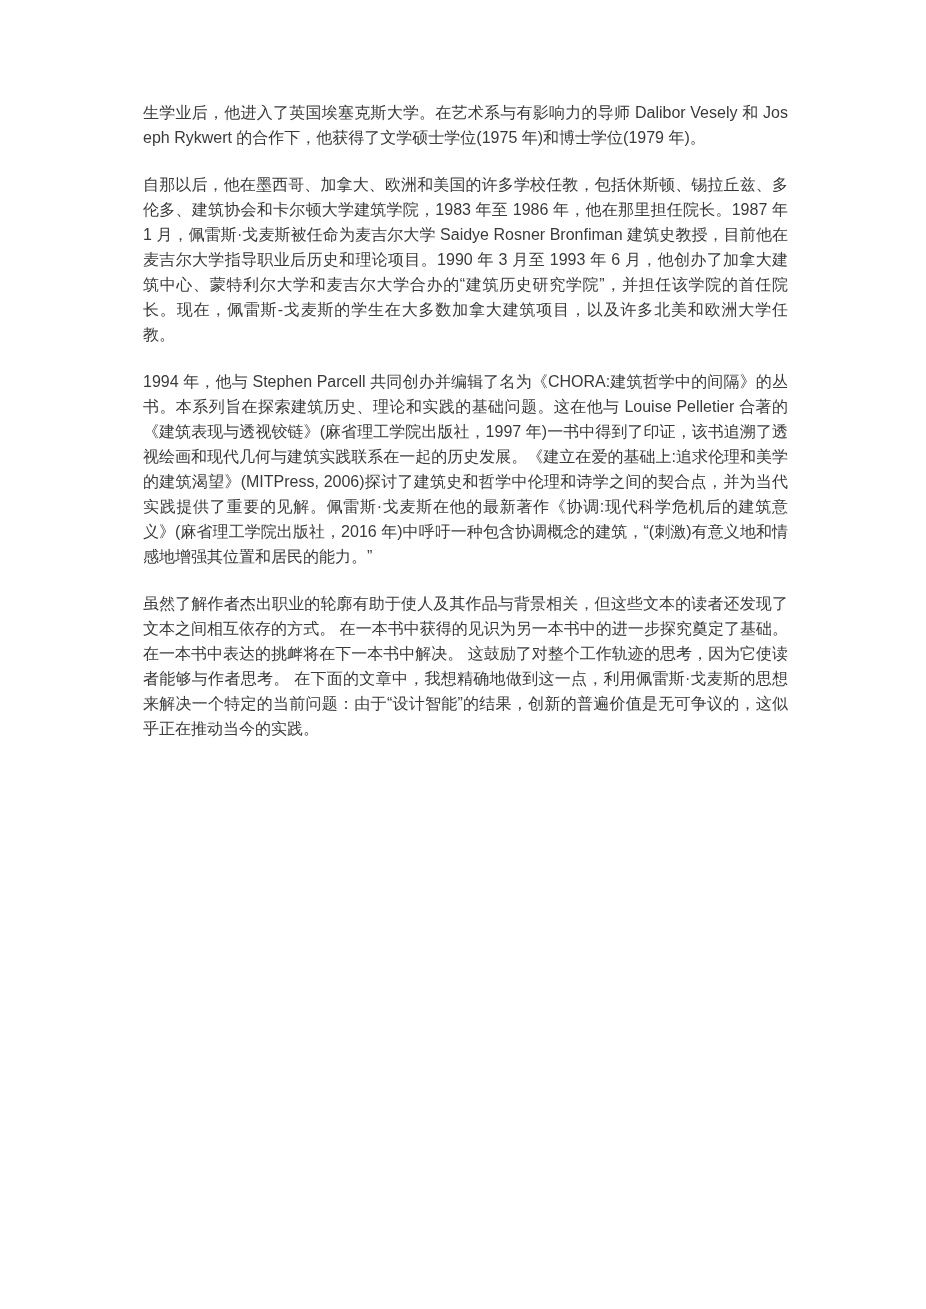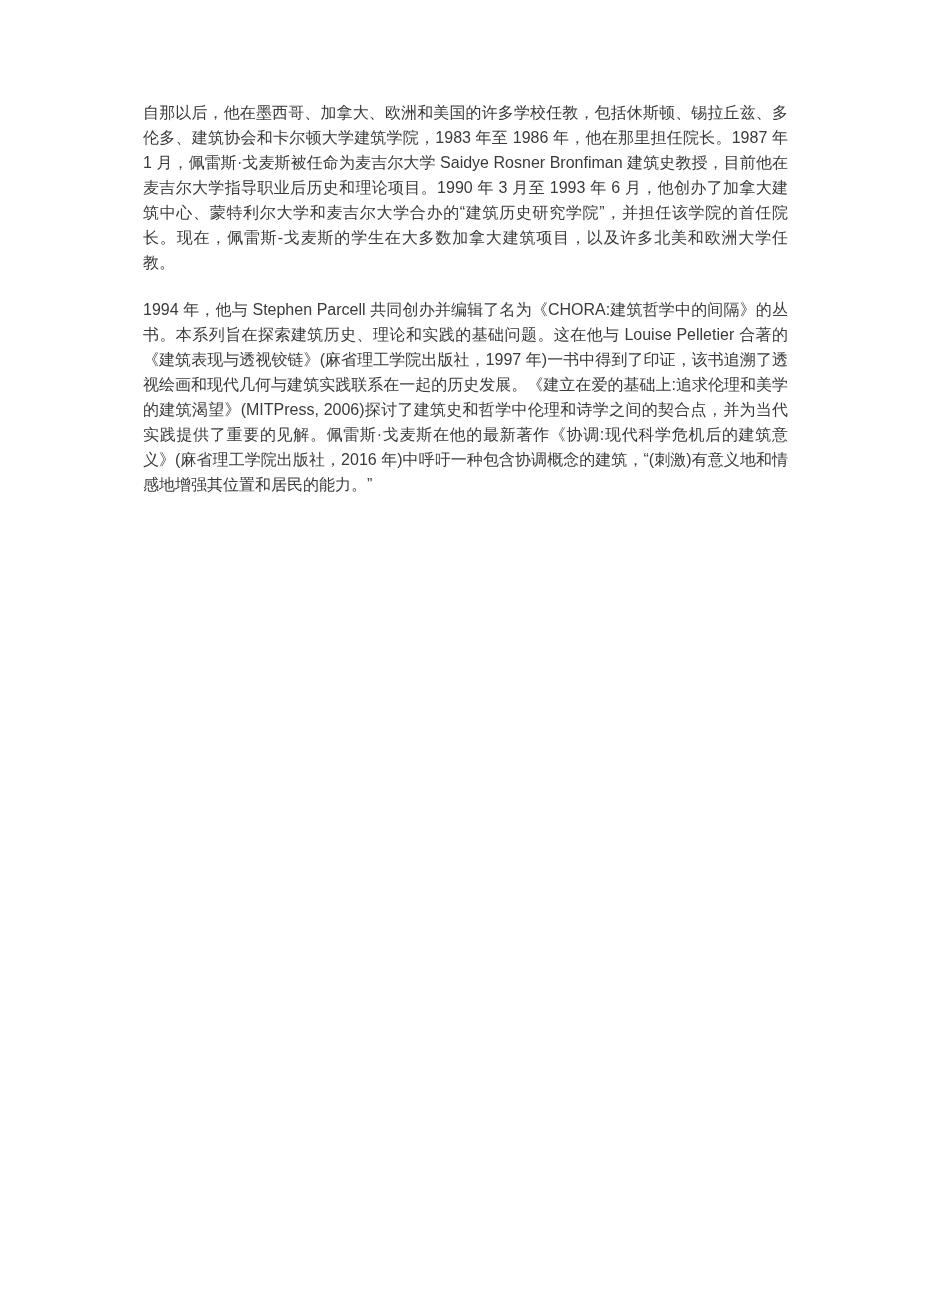--- a/index.html
+++ b/index.html
@@ -30,16 +30,18 @@
     padding: 0;
     text-justify: inter-ideograph;
     word-break: break-all;
   }
 </style>
 </head>
 <body>
 
 <div class="page">
   <div class="content">
+    <p>生学业后，他进入了英国埃塞克斯大学。在艺术系与有影响力的导师 Dalibor Vesely 和 Joseph Rykwert 的合作下，他获得了文学硕士学位(1975 年)和博士学位(1979 年)。</p>
     <p>自那以后，他在墨西哥、加拿大、欧洲和美国的许多学校任教，包括休斯顿、锡拉丘兹、多伦多、建筑协会和卡尔顿大学建筑学院，1983 年至 1986 年，他在那里担任院长。1987 年 1 月，佩雷斯·戈麦斯被任命为麦吉尔大学 Saidye Rosner Bronfiman 建筑史教授，目前他在麦吉尔大学指导职业后历史和理论项目。1990 年 3 月至 1993 年 6 月，他创办了加拿大建筑中心、蒙特利尔大学和麦吉尔大学合办的“建筑历史研究学院”，并担任该学院的首任院长。现在，佩雷斯-戈麦斯的学生在大多数加拿大建筑项目，以及许多北美和欧洲大学任教。</p>
     <p>1994 年，他与 Stephen Parcell 共同创办并编辑了名为《CHORA:建筑哲学中的间隔》的丛书。本系列旨在探索建筑历史、理论和实践的基础问题。这在他与 Louise Pelletier 合著的《建筑表现与透视铰链》(麻省理工学院出版社，1997 年)一书中得到了印证，该书追溯了透视绘画和现代几何与建筑实践联系在一起的历史发展。《建立在爱的基础上:追求伦理和美学的建筑渴望》(MITPress, 2006)探讨了建筑史和哲学中伦理和诗学之间的契合点，并为当代实践提供了重要的见解。佩雷斯·戈麦斯在他的最新著作《协调:现代科学危机后的建筑意义》(麻省理工学院出版社，2016 年)中呼吁一种包含协调概念的建筑，“(刺激)有意义地和情感地增强其位置和居民的能力。”</p>
+    <p>虽然了解作者杰出职业的轮廓有助于使人及其作品与背景相关，但这些文本的读者还发现了文本之间相互依存的方式。 在一本书中获得的见识为另一本书中的进一步探究奠定了基础。在一本书中表达的挑衅将在下一本书中解决。 这鼓励了对整个工作轨迹的思考，因为它使读者能够与作者思考。 在下面的文章中，我想精确地做到这一点，利用佩雷斯·戈麦斯的思想来解决一个特定的当前问题：由于“设计智能”的结果，创新的普遍价值是无可争议的，这似乎正在推动当今的实践。</p>
   </div>
 </div>
 
 </body></html>

